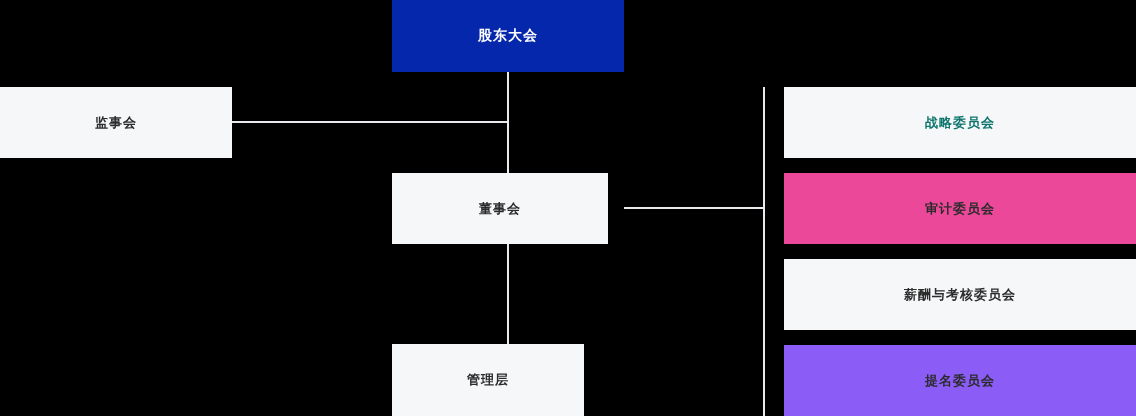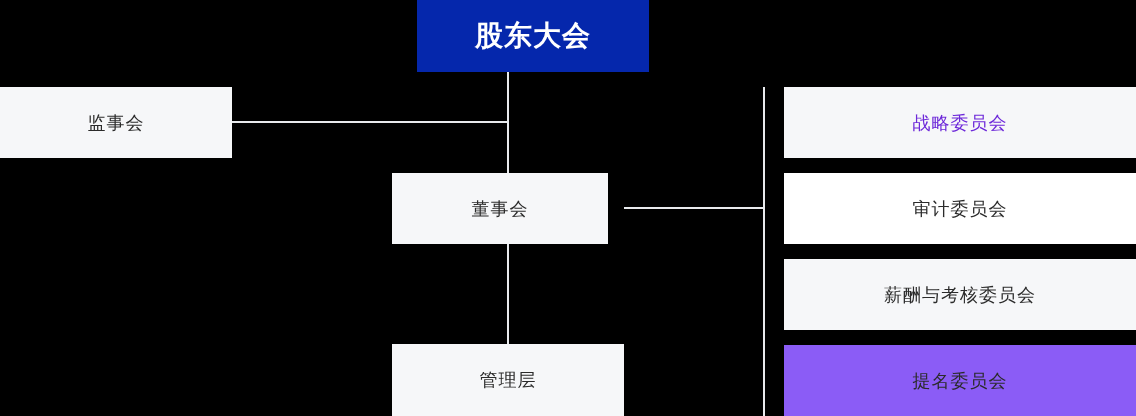--- a/index.html
+++ b/index.html
@@ -23,45 +23,44 @@
     box-sizing: border-box;
     display: flex;
     align-items: center;
     justify-content: center;
     text-align: center;
     letter-spacing: 1px;
   }
   .node-root {
     background: #0527ac;
     color: #ffffff;
-    font-size: 28px;
+    font-size: 14px;
     font-weight: 700;
-    margin-left: 25px;
   }
   .node-std {
     background: #f6f7f9;
     color: #2b2b2b;
-    font-size: 18px;
-    font-weight: 400;
+    font-size: 13px;
+    font-weight: 700;
   }
   .connector {
     position: absolute;
     background: #e8eaed;
   }
 </style>
 </head>
 <body>
 
 <div id="chart-canvas" style="width: 1136px; height: 416px; background: rgb(0, 0, 0);">
     <div class="connector" style="left: 507px; top: 72px; width: 2px; height: 101px; background: rgb(232, 234, 237);"></div>
     <div class="connector" style="left: 232px; top: 121px; width: 276px; height: 2px; background: rgb(232, 234, 237);"></div>
     <div class="connector" style="left: 507px; top: 244px; width: 2px; height: 100px; background: rgb(232, 234, 237);"></div>
     <div class="connector" style="left: 624px; top: 207px; width: 140px; height: 2px; background: rgb(232, 234, 237);"></div>
     <div class="connector" style="left: 763px; top: 87px; width: 2px; height: 329px; background: rgb(232, 234, 237);"></div>
     <div class="node node-root" style="left: 392px; top: 0px; width: 232px; height: 72px; background: rgb(5, 39, 172); color: rgb(255, 255, 255);">股东大会</div>
     <div class="node node-std" style="left: 0px; top: 87px; width: 232px; height: 71px; background: rgb(246, 247, 249); color: rgb(43, 43, 43);">监事会</div>
     <div class="node node-std" style="left: 392px; top: 173px; width: 216px; height: 71px; background: rgb(246, 247, 249); color: rgb(43, 43, 43);">董事会</div>
-    <div class="node node-std" style="left: 392px; top: 344px; width: 232px; height: 72px; background: rgb(246, 247, 249); color: rgb(43, 43, 43);">管理层</div>
-    <div class="node node-std" style="left: 784px; top: 87px; width: 352px; height: 71px; background: rgb(246, 247, 249); color: #6d28d9;">战略委员会</div>
-    <div class="node node-std" style="left: 784px; top: 173px; width: 352px; height: 71px; background: #ffffff; color: rgb(43, 43, 43);">审计委员会</div>
+    <div class="node node-std" style="left: 392px; top: 344px; width: 192px; height: 72px; background: rgb(246, 247, 249); color: rgb(43, 43, 43);">管理层</div>
+    <div class="node node-std" style="left: 784px; top: 87px; width: 352px; height: 71px; background: rgb(246, 247, 249); color: #0f766e;">战略委员会</div>
+    <div class="node node-std" style="left: 784px; top: 173px; width: 352px; height: 71px; background: #ec4899; color: rgb(43, 43, 43);">审计委员会</div>
     <div class="node node-std" style="left: 784px; top: 259px; width: 352px; height: 71px; background: rgb(246, 247, 249); color: rgb(43, 43, 43);">薪酬与考核委员会</div>
     <div class="node node-std" style="left: 784px; top: 345px; width: 352px; height: 71px; background: #8b5cf6; color: rgb(43, 43, 43);">提名委员会</div>
   </div>
 
 </body></html>

